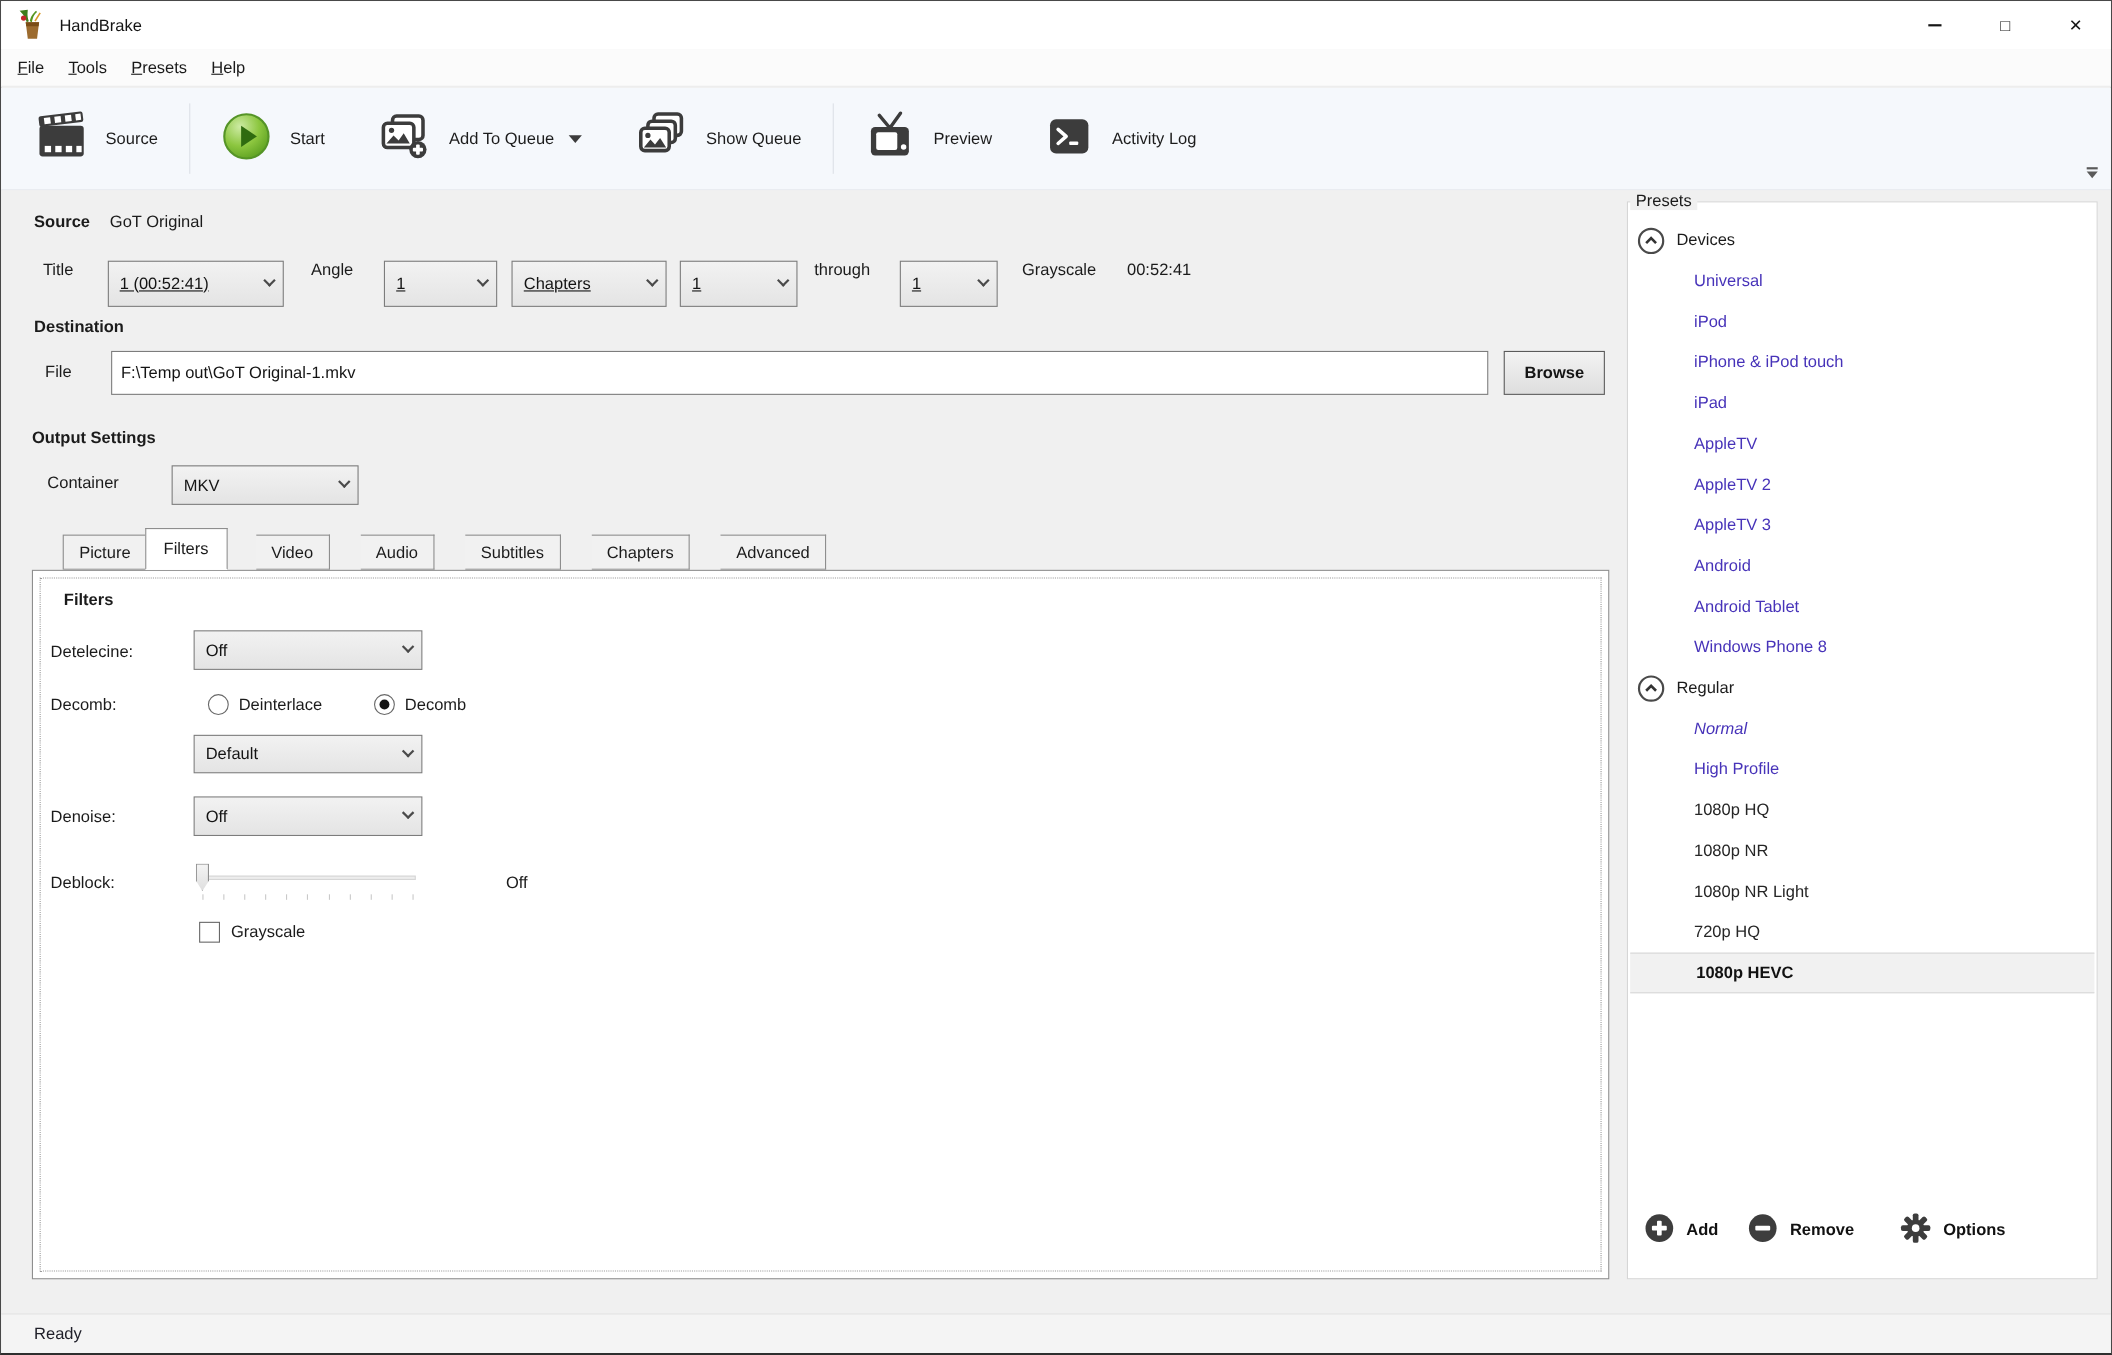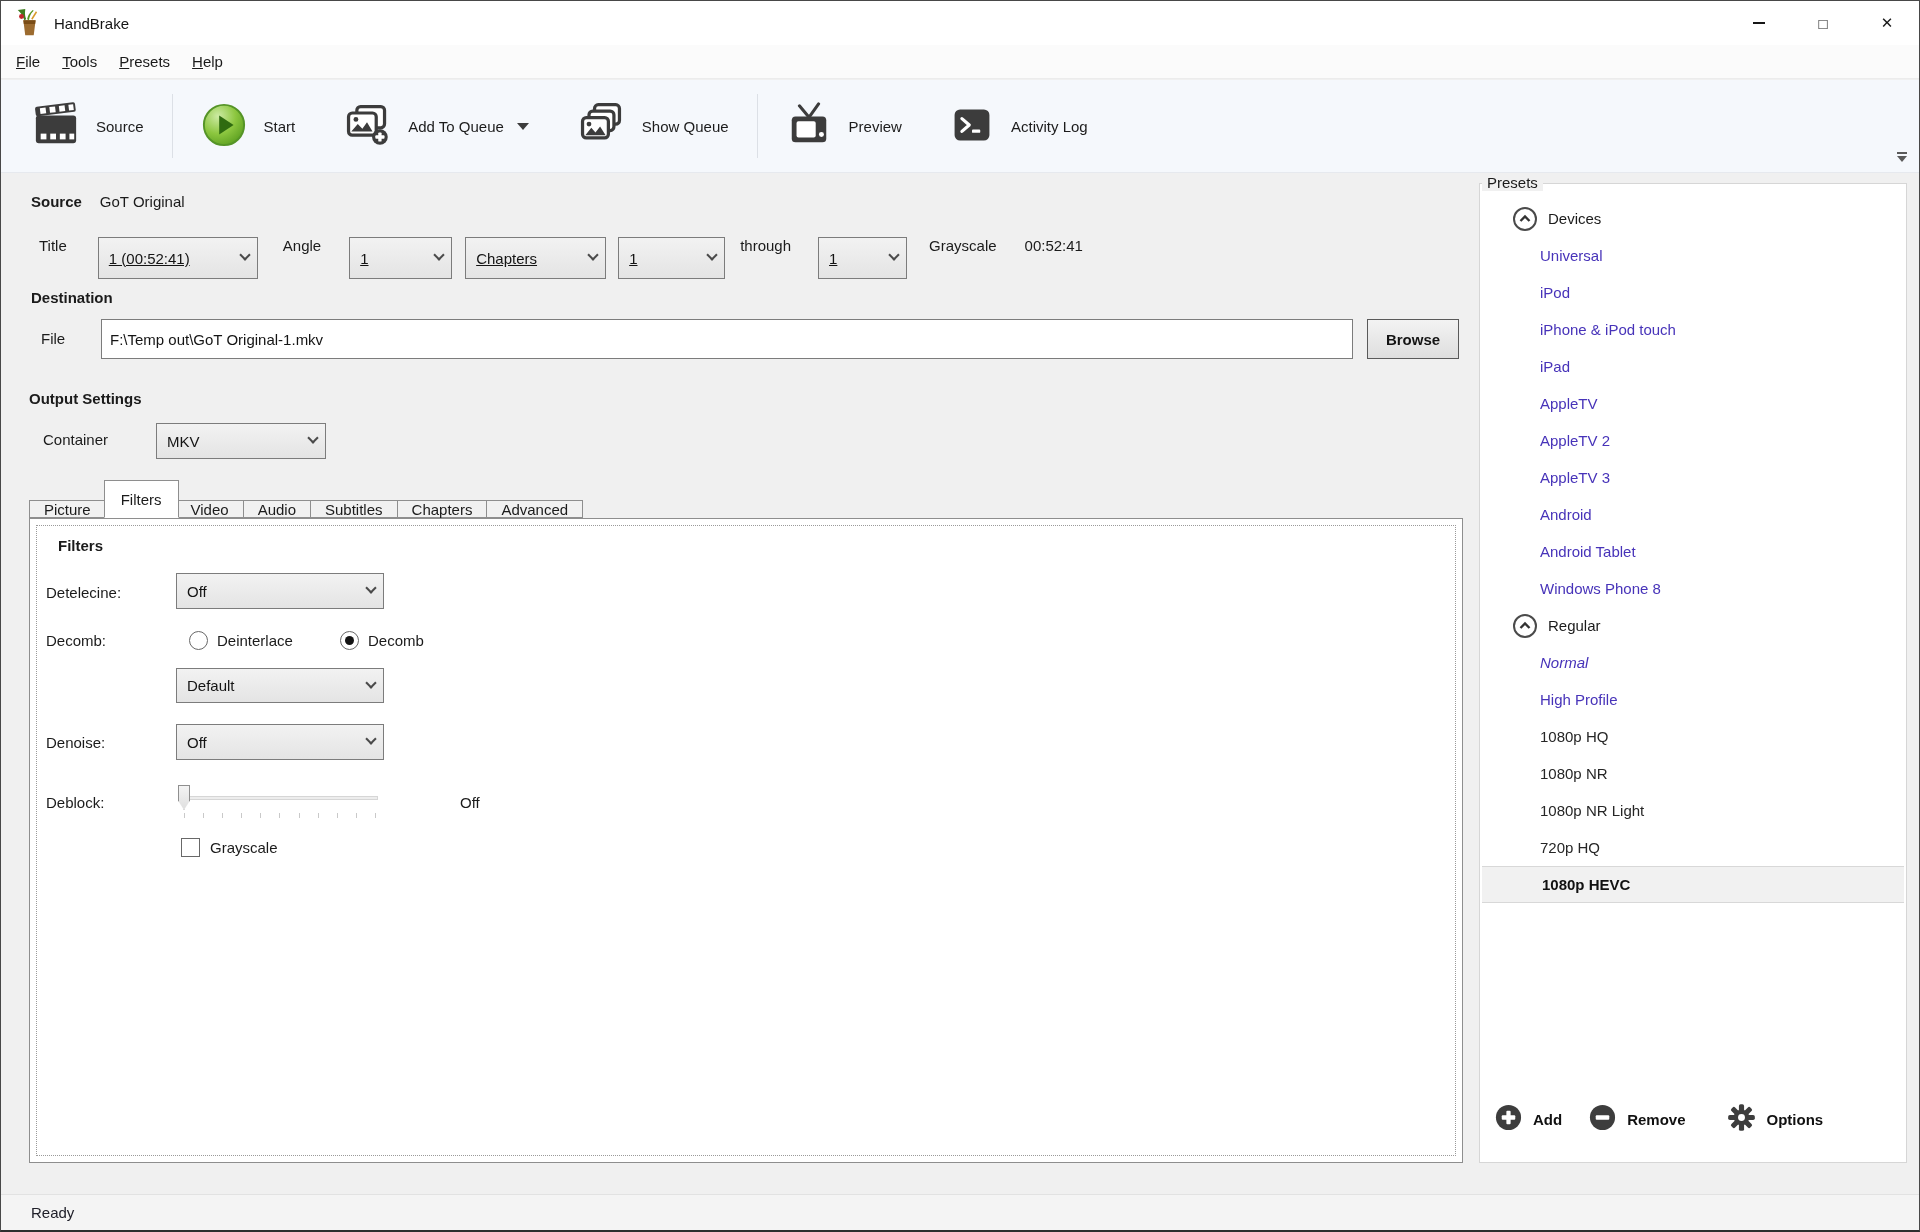--- a/index.html
+++ b/index.html
@@ -48,21 +48,21 @@
   .file-label { position:absolute; left:40px; top:157px; }
   .file-input { position:absolute; left:100px; top:146px; width:1252px; height:40px; border:1px solid #7c7c7c; background:#ffffff; font-family:"Liberation Sans",sans-serif; font-size:15px; padding:0 8px; color:#141414; }
   .browse-btn { position:absolute; left:1366px; top:146px; width:92px; height:40px; border:1px solid #5a5a5a; background:linear-gradient(180deg,#f3f3f3,#dedede); font-weight:bold; font-size:15px; display:flex; align-items:center; justify-content:center; color:#141414; }
 
   .out-heading { position:absolute; left:28px; top:217px; }
   .container-label { position:absolute; left:42px; top:258px; }
   .container-combo { position:absolute; left:155px; top:250px; width:170px; }
 
   
   .tabs { position:absolute; left:28px; top:312px; display:flex; align-items:flex-end; height:33px; }
-  .tab { height:18px; padding:0 14px; display:flex; align-items:center; background:#f1f1f1; border:1px solid #8e8e8e; border-left-width:0; color:#1b1b1b; }
+  .tab { height:32px; padding:0 14px; display:flex; align-items:center; background:#f1f1f1; border:1px solid #8e8e8e; border-left-width:0; color:#1b1b1b;margin-left:28px; }
   .tab:first-child { border-left-width:1px; }
   .tab.active { position:relative; z-index:5; background:#ffffff; height:38px; margin:0 -2px; border:1px solid #8e8e8e; border-bottom:1px solid #ffffff; padding:0 16px; }
 
   .tab-panel { position:absolute; left:28px; top:345px; width:1434px; height:645px; background:#ffffff; border:1px solid #8e8e8e; z-index:1; }
   .dotted-box { position:absolute; inset:6px; border:1px dotted #9a9a9a; }
 
   .filters-heading { position:absolute; left:28px; top:18px; }
   .f-label { position:absolute; left:16px; }
   .f-combo { position:absolute; left:146px; width:208px; }
 
@@ -77,21 +77,21 @@
   .slider .track { position:absolute; left:8px; right:0; top:13px; height:4px; background:#ededed; border:1px solid #d6d6d6; }
   .slider .thumb { position:absolute; left:2px; top:2px; width:12px; height:25px; background:linear-gradient(180deg,#f4f4f4,#dfdfdf); border:1px solid #8f8f8f; clip-path:polygon(0 0,100% 0,100% 62%,50% 100%,0 62%); }
   .slider .ticks { position:absolute; left:8px; right:2px; top:30px; display:flex; justify-content:space-between; }
   .slider .ticks i { width:1px; height:5px; background:#c9c9c9; }
   .deblock-value { position:absolute; left:430px; top:275px; }
 
   
   .presets-box { position:absolute; left:1478px; top:10px; width:428px; height:980px; background:#ffffff; border:1px solid #d6d6d6; }
   .presets-legend { position:absolute; top:-10px; left:2px; background:#f0f0f0; padding:0 5px; color:#1b1b1b; }
   .tree { position:absolute; left:0; right:0; top:16px; }
-  .trow { height:37px; display:flex; align-items:center;padding-left:24px; }
+  .trow { height:37px; display:flex; align-items:center; }
   .trow .cat-icon { width:26px; height:26px; margin-left:8px; margin-right:10px; flex:0 0 auto; }
   .trow .cat-label { color:#1b1b1b; }
   .titem { padding-left:60px; }
   .link { color:#4733b9; }
   .ital { font-style:italic; }
   .user { color:#262626; }
   .trow.selected { background:#f1f1f1; border-top:1px solid #d8d8d8; border-bottom:1px solid #d8d8d8; margin:0 2px; font-weight:bold; color:#111; }
   .preset-actions { position:absolute; left:14px; bottom:26px; display:flex; align-items:center; gap:26px; }
   .pa-btn { display:flex; align-items:center; gap:10px; font-weight:bold; color:#111; }
 

